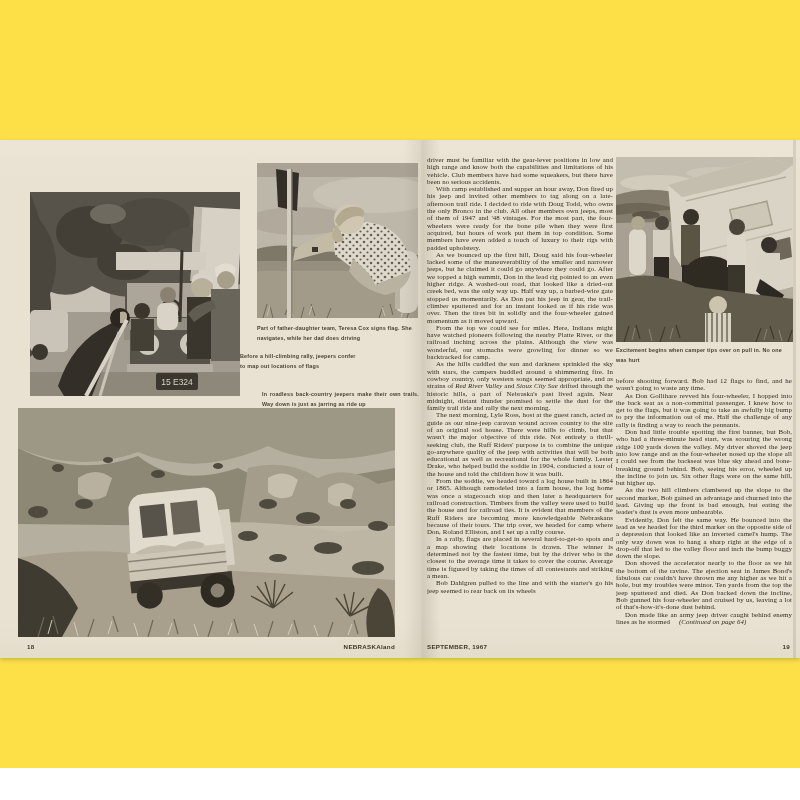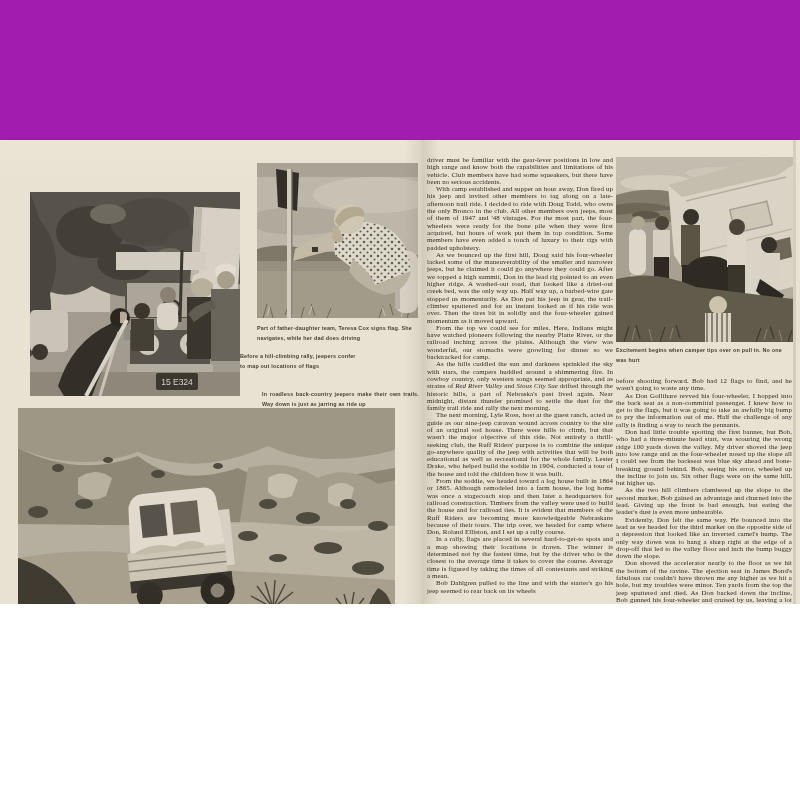--- a/index.html
+++ b/index.html
@@ -1,16 +1,16 @@
 <!DOCTYPE html>
 <html><head>
 <meta charset="utf-8">
 <style>
   html,body{margin:0;padding:0;background:#ffffff;}
-  .canvas{position:relative;width:800px;height:604px;background:#a21caf;overflow:hidden;
+  .canvas{position:relative;width:800px;height:768px;background:#fde047;overflow:hidden;
           font-family:"Liberation Serif", serif;}
   .spread{position:absolute;left:0;top:140px;width:800px;height:518px;
           background:linear-gradient(180deg,#ece5d6 0%,#e9e2d2 8%,#e9e2d2 92%,#e5ddcc 100%);
           box-shadow:0 2px 4px rgba(0,0,0,.18);}
   .gutter{position:absolute;left:404px;top:0;width:36px;height:518px;
           background:linear-gradient(90deg,rgba(0,0,0,0) 0%,rgba(90,80,60,.10) 45%,rgba(90,80,60,.16) 52%,rgba(0,0,0,0) 100%);}
   .page-edge{position:absolute;right:4px;top:0;width:3px;height:518px;background:rgba(120,108,86,.18);}
   .abs{position:absolute;}
   .photo{display:block;}
   .caption{font-family:"Liberation Sans", sans-serif;font-weight:bold;font-size:5.4px;

